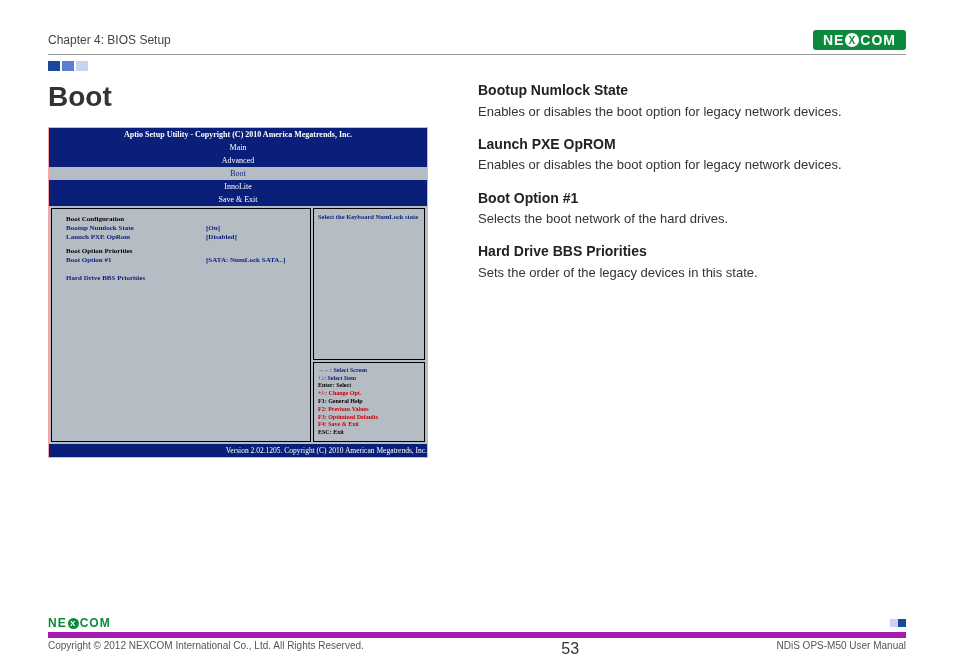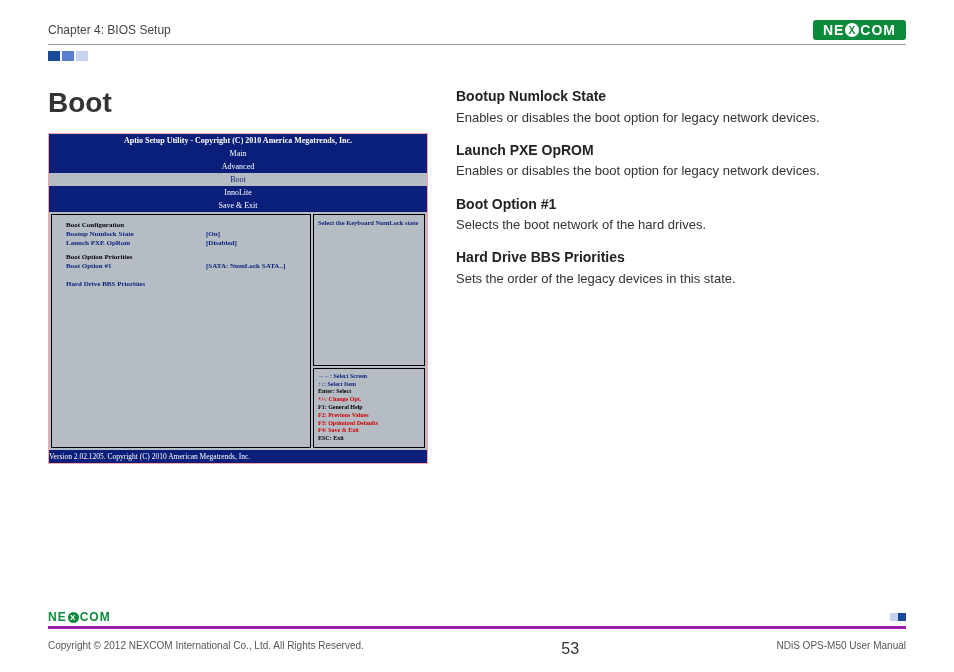--- a/index.html
+++ b/index.html
@@ -1,25 +1,25 @@
 <!DOCTYPE html>
 <html><head>
 <meta charset="utf-8">
 <style>
 * { box-sizing: border-box; margin: 0; padding: 0; }
 body { width: 954px; height: 672px; background: #fff; font-family: "Segoe UI", Arial, sans-serif; position: relative; color: #333; }
 .page { padding: 20px 48px 0 48px; }
-.top-bar { display: flex; justify-content: space-between; align-items: center; border-bottom: 1px solid #999; padding-bottom: 4px; }
+.top-bar { display: flex; justify-content: space-between; align-items: center; border-bottom: 1px solid #999; padding-bottom: 4px; margin-top: 10px; }
 .chapter { font-size: 12px; color: #444; }
 .logo-top { display: flex; align-items: center; background: #0c8a3b; color: #fff; font-weight: bold; padding: 2px 10px; border-radius: 3px; letter-spacing: 1px; font-size: 14px; font-family: Arial, sans-serif; }
 .logo-top .x { background:#fff; color:#0c8a3b; border-radius:50%; width:14px; height:14px; display:inline-flex; align-items:center; justify-content:center; font-size:10px; margin:0 1px; }
 .color-squares { display: flex; gap: 2px; margin-top: 6px; }
 .sq { width: 12px; height: 10px; }
 .sq1 { background:#19499c; } .sq2 { background:#5b7fd0; } .sq3 { background:#c7d4f0; }
-.content { display: flex; gap: 28px; margin-top: 26px; }
+.content { display: flex; gap: 50px; margin-top: 10px; }
 .left { width: 380px; }
 .right { width: 420px; font-size: 13px; line-height: 1.4; }
 .right h3 { font-size: 14px; font-weight: 700; margin-top: 14px; margin-bottom: 2px; color: #222; }
 .right h3:first-child { margin-top: 0; }
 .right p { color: #333; }
 h1.section { font-size: 28px; font-weight: 700; color: #333; margin-bottom: 14px; }
 .bios { border: 1px solid #fca5a5; font-family: "Times New Roman", serif; font-size: 7px; }
 .bios-title { background: #0a1f7a; color: #fff; text-align: center; font-weight: bold; padding: 2px 0; font-size: 8px; }
 .bios-tabs { display: flex; background: #0a1f7a; color: #fff; font-size: 8px; flex-direction: column; }
 .bios-tab { flex: 0 0 auto; padding: 2px 14px; text-align: center; }
@@ -29,32 +29,32 @@
 .bios-side { width: 112px; display: flex; flex-direction: column; margin: 2px 2px 2px 0; }
 .bios-help { flex: 1; border: 1px solid #000; padding: 4px; color: #0a1f7a; font-weight: bold; font-size: 6.5px; }
 .bios-keys { border: 1px solid #000; padding: 4px; font-size: 6px; line-height: 1.3; margin-top: 2px; }
 .bios-keys div { white-space: nowrap; }
 .bios-row { display: flex; font-weight: bold; margin-bottom: 1px; }
 .bios-label { width: 140px; }
 .bios-val { color: #0a1f7a; }
 .bios-heading { color: #000; font-weight: bold; margin-top: 6px; margin-bottom: 1px; }
 .bios-heading:first-child { margin-top: 0; }
 .bios-blue { color: #0a1f7a; }
-.bios-footer { background: #0a1f7a; color: #fff; text-align: left; font-size: 7.5px; padding: 2px 0; }
+.bios-footer { background: #0a1f7a; color: #fff; text-align: right; font-size: 7.5px; padding: 2px 0; }
 .k-blue { color: #0a1f7a; font-weight: bold; }
 .k-red { color: #c00; font-weight: bold; }
 .k-black { color: #000; font-weight: bold; }
 .footer { position: absolute; bottom: 14px; left: 48px; right: 48px; }
 .footer-logo-row { display:flex; align-items:center; justify-content:space-between; }
 .logo-foot { display:flex; align-items:center; color:#0c8a3b; font-weight:bold; font-size:12px; letter-spacing:1px; }
 .logo-foot .x { background:#0c8a3b; color:#fff; border-radius:50%; width:11px; height:11px; display:inline-flex; align-items:center; justify-content:center; font-size:8px; margin:0 1px; }
 .foot-sq { display:flex; }
 .fs { width:8px; height:8px; }
 .fs1 { background:#c7d4f0; } .fs2 { background:#19499c; }
-.footer-line { border-top: 3px solid #a21caf; margin-top: 2px; display:flex; justify-content:space-between; font-size:10px; color:#555; padding-top:11px; }
+.footer-line { border-top: 6px solid #a21caf; margin-top: 2px; display:flex; justify-content:space-between; font-size:10px; color:#555; padding-top:2px; }
 .page-num { font-weight:normal; font-size:16px; color:#333; }
 </style>
 </head>
 <body>
 
 <div class="page">
   <div class="top-bar">
     <div class="chapter">Chapter 4: BIOS Setup</div>
     <div class="logo-top">
       <span>NE</span>

